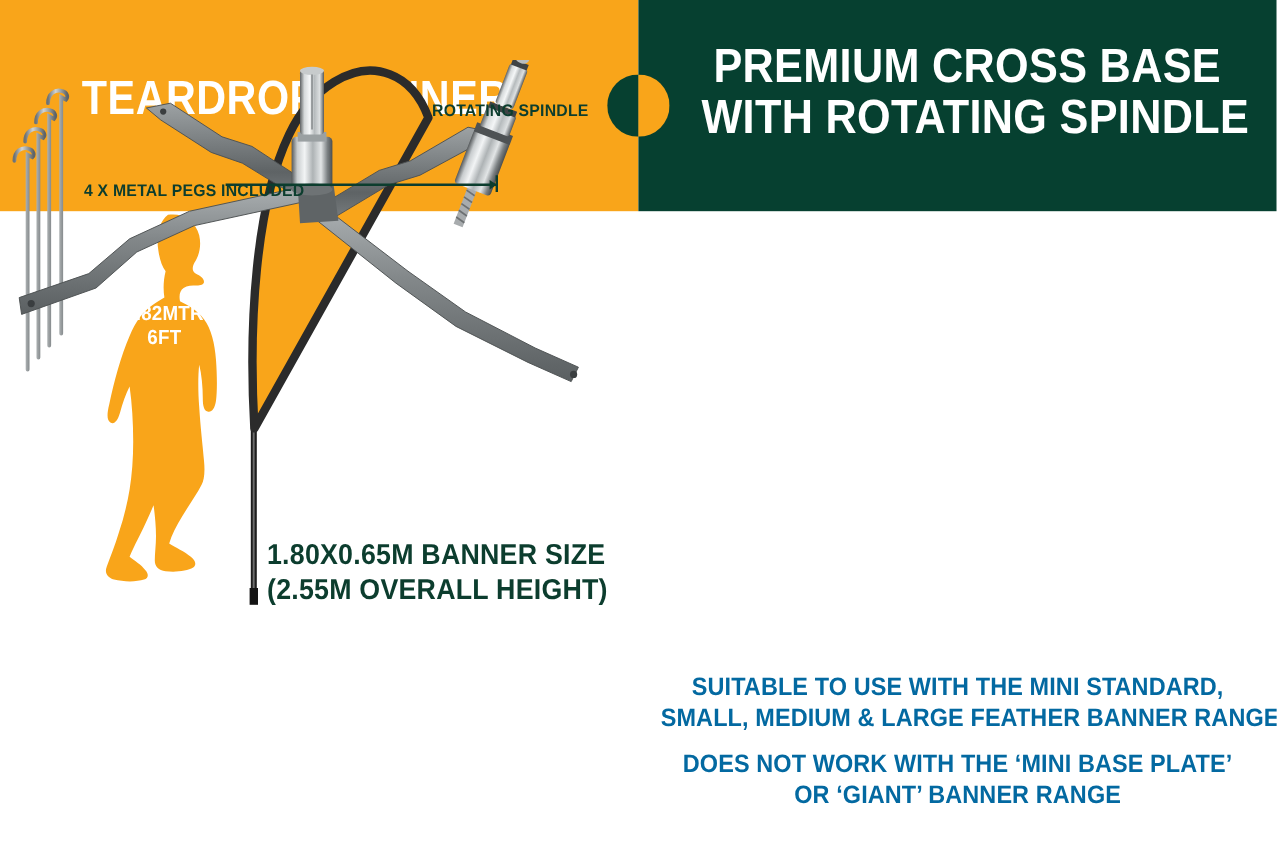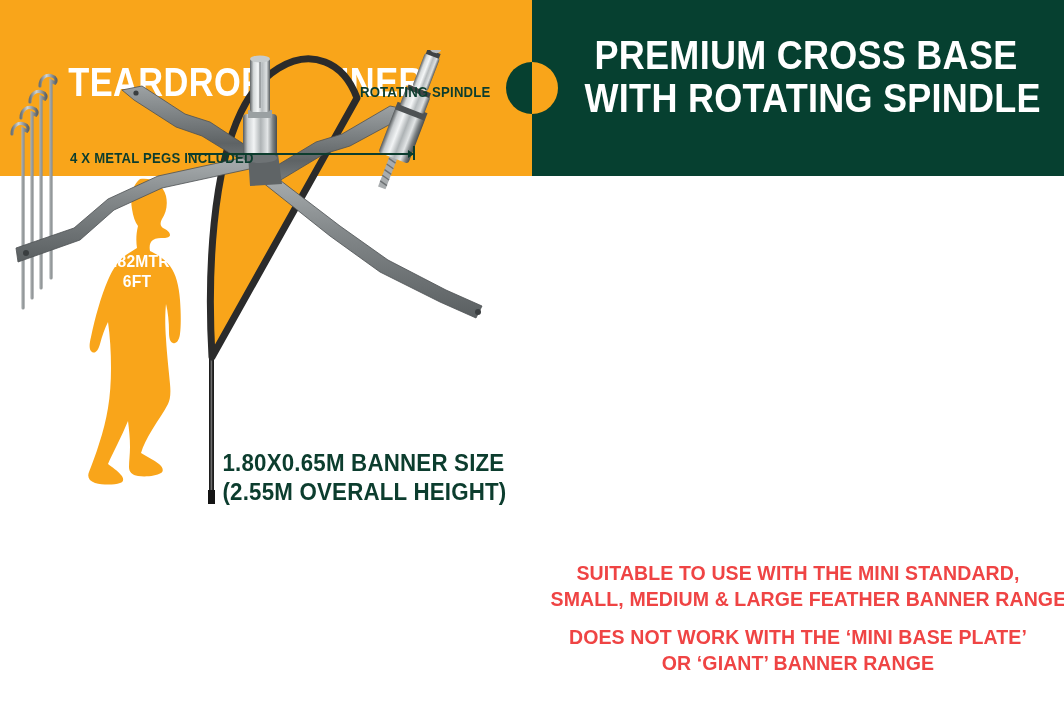--- a/index.html
+++ b/index.html
@@ -203,21 +203,21 @@
     white-space: nowrap;
     z-index: 6;
   }
 
   .footnotes {
     position: absolute;
     left: 532px;
     top: 560px;
     width: 532px;
     text-align: center;
-    color: #ef4444;
+    color: #0369a1;
   }
   .footnote-block {
     font-size: 21px;
     font-weight: bold;
     line-height: 1.22;
     letter-spacing: 0.1px;
     transform: scaleX(0.93);
     transform-origin: center center;
   }
   .footnote-block div { white-space: nowrap; }

